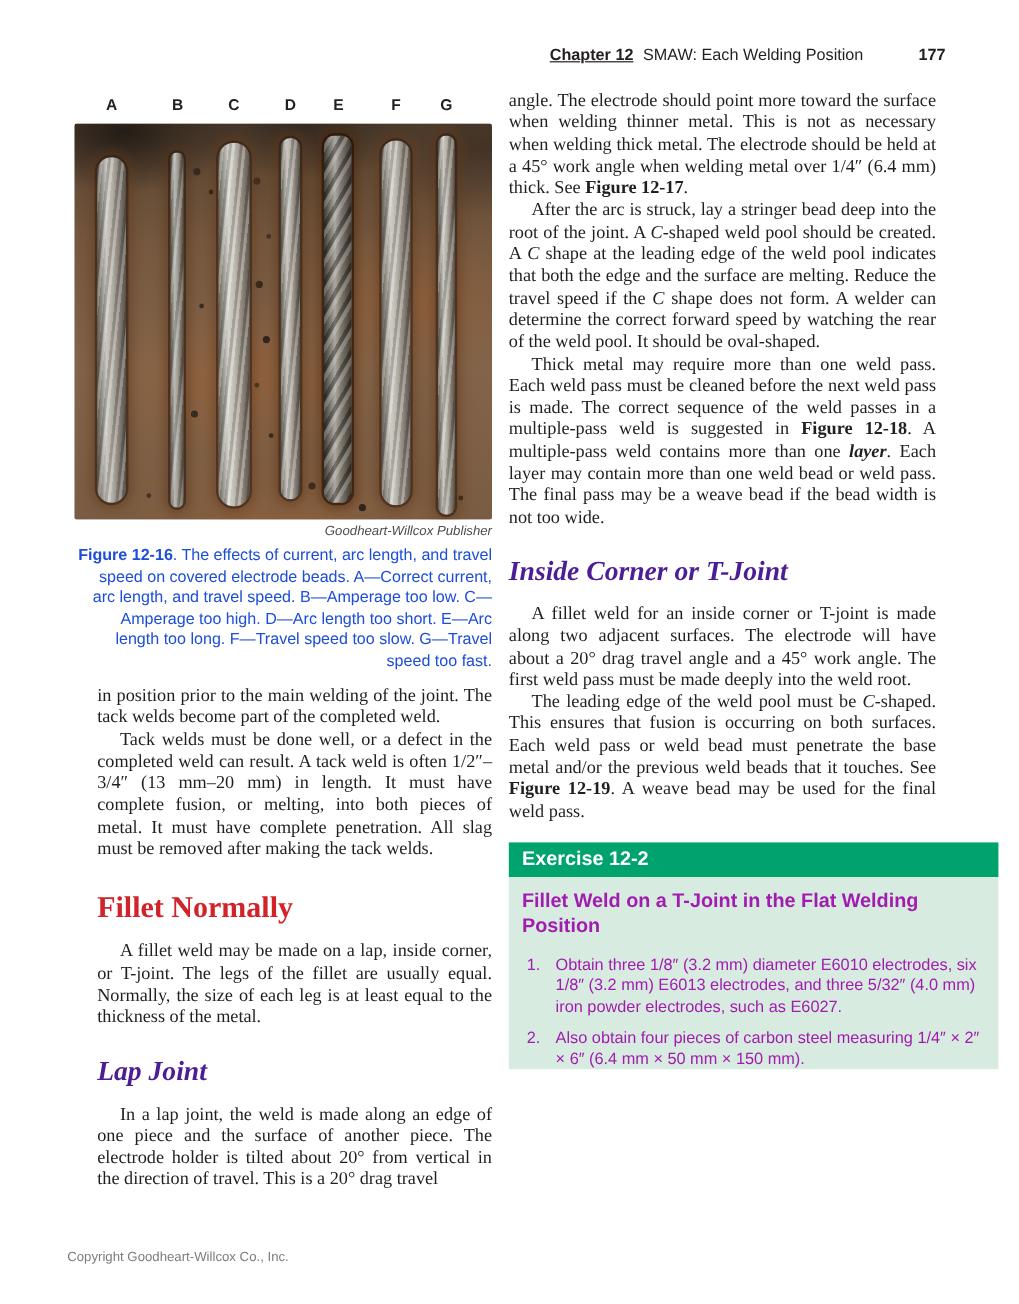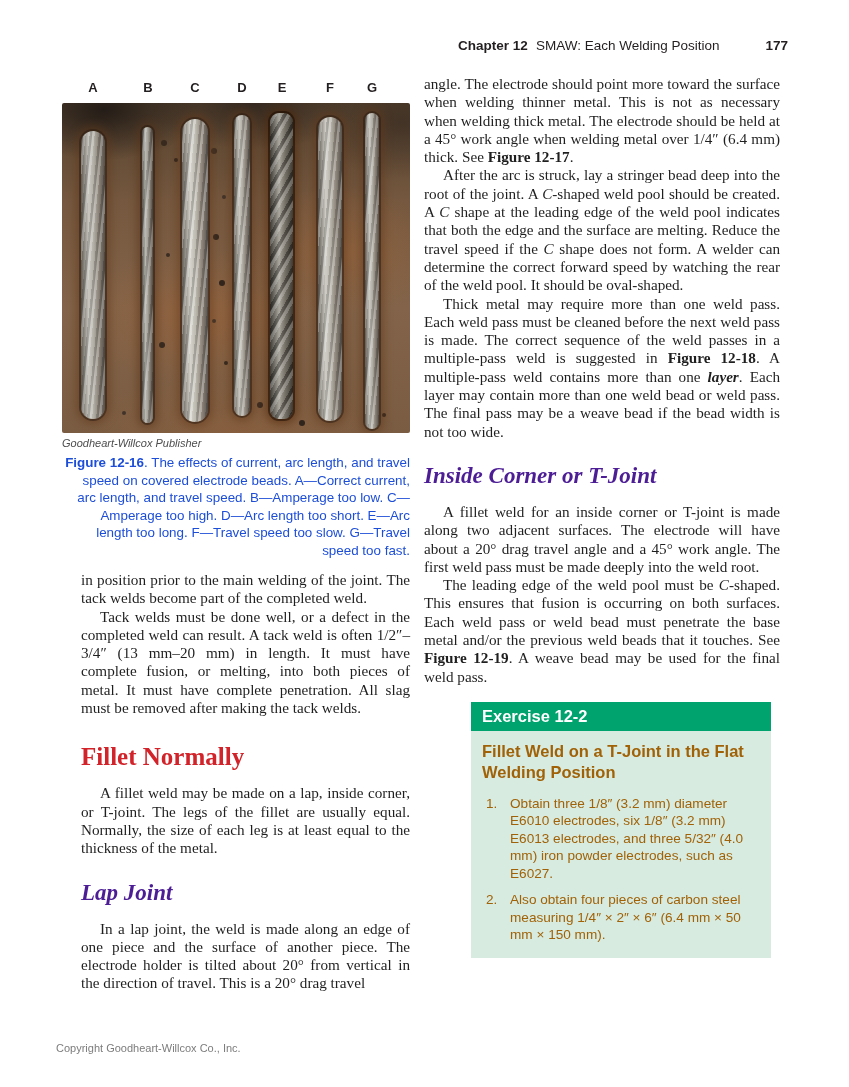--- a/index.html
+++ b/index.html
@@ -10,21 +10,21 @@
     font-family:"Liberation Serif", serif; color:#1f1f1f;
   }
 
   
   .running-head {
     position:absolute; left:432px; top:38px; width:356px;
     display:flex; justify-content:flex-end; align-items:baseline;
     font-family:"Liberation Sans", sans-serif; font-size:13.5px; color:#231f20;
     white-space:nowrap;
   }
-  .running-head .ch { font-weight:bold; margin-right:8px; }
+  .running-head .ch { font-weight:bold; margin-right:8px;text-decoration:underline; }
   .running-head .pg { font-weight:bold; margin-left:46px; }
 
   
   .col-left  { position:absolute; left:62px;  top:80px; width:348px; }
   .col-right { position:absolute; left:424px; top:75px; width:356px; }
 
   .body-text p {
     font-size:15.2px; line-height:18.3px; text-align:justify;
     text-justify:inter-word;
   }
@@ -88,41 +88,41 @@
     position:absolute; left:0; top:0; width:4px; height:4px; border-radius:50%;
     background:transparent;
     box-shadow:
       100px 38px 0 1px #36291f, 112px 55px 0 0 #2e231b, 150px 46px 0 1px #3a2c22,
       160px 92px 0 0 #41332a, 152px 132px 0 1px #32271e, 104px 150px 0 0 #3a2d23,
       158px 178px 0 1px #2f251d, 150px 216px 0 0 #41332a, 98px 240px 0 1px #35291f,
       162px 258px 0 0 #32281f, 196px 300px 0 1px #3a2c22, 60px 308px 0 0 #41332a,
       238px 318px 0 1px #2f251d, 320px 310px 0 0 #35291f;
   }
   .credit {
-    margin-top:4px; text-align:left;
+    margin-top:4px; text-align:right;
     font-family:"Liberation Sans", sans-serif; font-style:italic;
     font-size:11px; color:#4d4d4d;
   }
   .fig-caption {
     margin-top:5px;
     font-family:"Liberation Sans", sans-serif;
     font-size:13.4px; line-height:17.5px; color:#1d4ed8; text-align:right;
   }
   .col-left .body-text { margin-top:12px;margin-left:19px; }
 
   
-  .exercise { margin-top:16px; width:300px;margin-left:47px; }
+  .exercise { margin-top:16px; width:408px; }
   .ex-header {
     background:#00a36d; color:#ffffff; height:29px;
     display:flex; align-items:center; padding-left:11px;
     font-family:"Liberation Sans", sans-serif; font-weight:bold; font-size:16.5px;
   }
   .ex-body {
-    background:#d7ebe0; padding:10px 13px 14px 11px;
-    font-family:"Liberation Sans", sans-serif; color:#a16207;
+    background:#d7ebe0; padding:10px 13px 0 11px;
+    font-family:"Liberation Sans", sans-serif; color:#a21caf;
   }
   .ex-title { font-size:16.5px; font-weight:bold; line-height:21px; margin-bottom:12px; }
   .ex-item { display:grid; grid-template-columns:24px 1fr; margin:0 0 9px 4px;
              font-size:13.6px; line-height:17.5px; }
   .ex-item:last-child { margin-bottom:0; }
   .ex-num { }
   .ex-text { }
 
   
   .footer {

